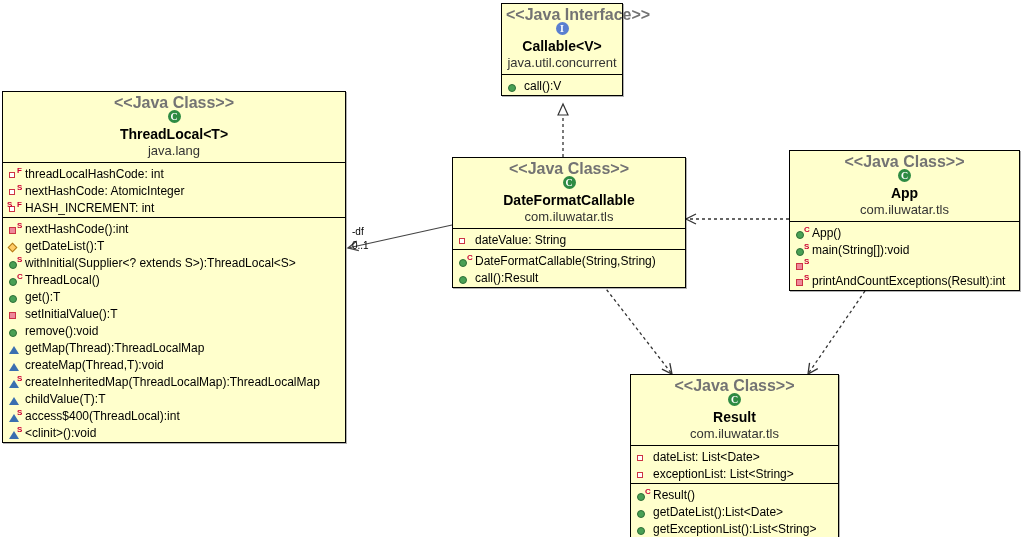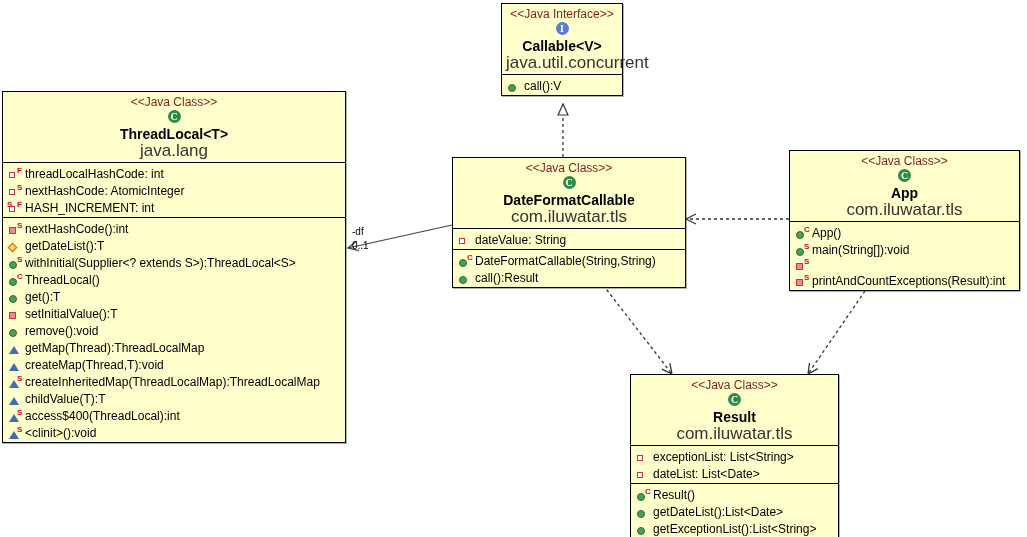--- a/index.html
+++ b/index.html
@@ -33,39 +33,40 @@
     background: #ffffcc;
     border: 1px solid #000000;
     box-sizing: border-box;
     box-shadow: 1px 1px 0 rgba(0,0,0,0.30);
   }
   .hdr {
     text-align: center;
     padding: 3px 4px 4px 4px;
   }
   .stereotype {
-    font-size: 12px;
-    color: #7f1d1d;
+    font-size: 16px;
+    color: #737373;
     line-height: 15px;
     white-space: nowrap;
+    font-weight: bold;
   }
   .cls-name {
     font-size: 14px;
     font-weight: bold;
     color: #000000;
     line-height: 18px;
     white-space: nowrap;
     display: flex;
     align-items: center;
     justify-content: center;
     gap: 2px;
     flex-direction: column;
   }
   .pkg {
-    font-size: 17px;
+    font-size: 13px;
     color: #333333;
     line-height: 15px;
     white-space: nowrap;
   }
   .sep {
     border-top: 1px solid #000000;
     height: 0;
     font-size: 0;
     line-height: 0;
   }
@@ -474,28 +475,28 @@
         <span>Result</span>
       </div>
       <div class="pkg">com.iluwatar.tls</div>
     </div>
     <div class="sep"></div>
     <div class="compartment">
       <div class="member">
         <span class="ico">
           <span class="shape sq-priv"></span>
         </span>
+        <span class="mlabel">dateList: List&lt;Date&gt;</span>
+      </div>
+      <div class="member">
+        <span class="ico">
+          <span class="shape sq-priv"></span>
+        </span>
         <span class="mlabel">exceptionList: List&lt;String&gt;</span>
       </div>
-      <div class="member">
-        <span class="ico">
-          <span class="shape sq-priv"></span>
-        </span>
-        <span class="mlabel">dateList: List&lt;Date&gt;</span>
-      </div>
     </div>
     <div class="sep"></div>
     <div class="compartment">
       <div class="member">
         <span class="ico">
           <span class="shape circ-pub"></span>
             <span class="sup">C</span>
         </span>
         <span class="mlabel">Result()</span>
       </div>

